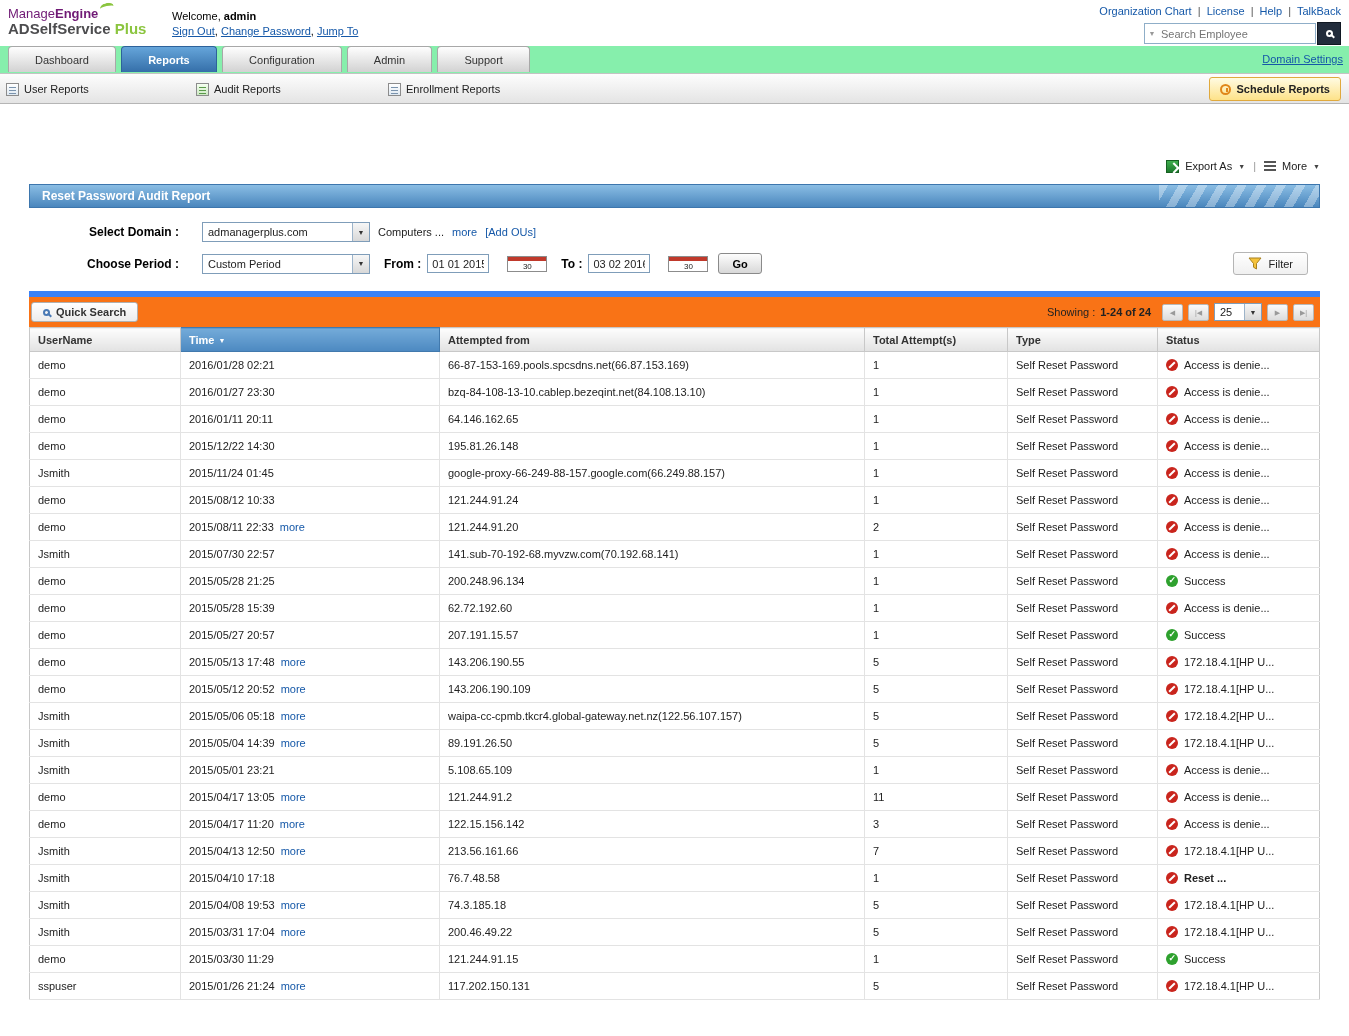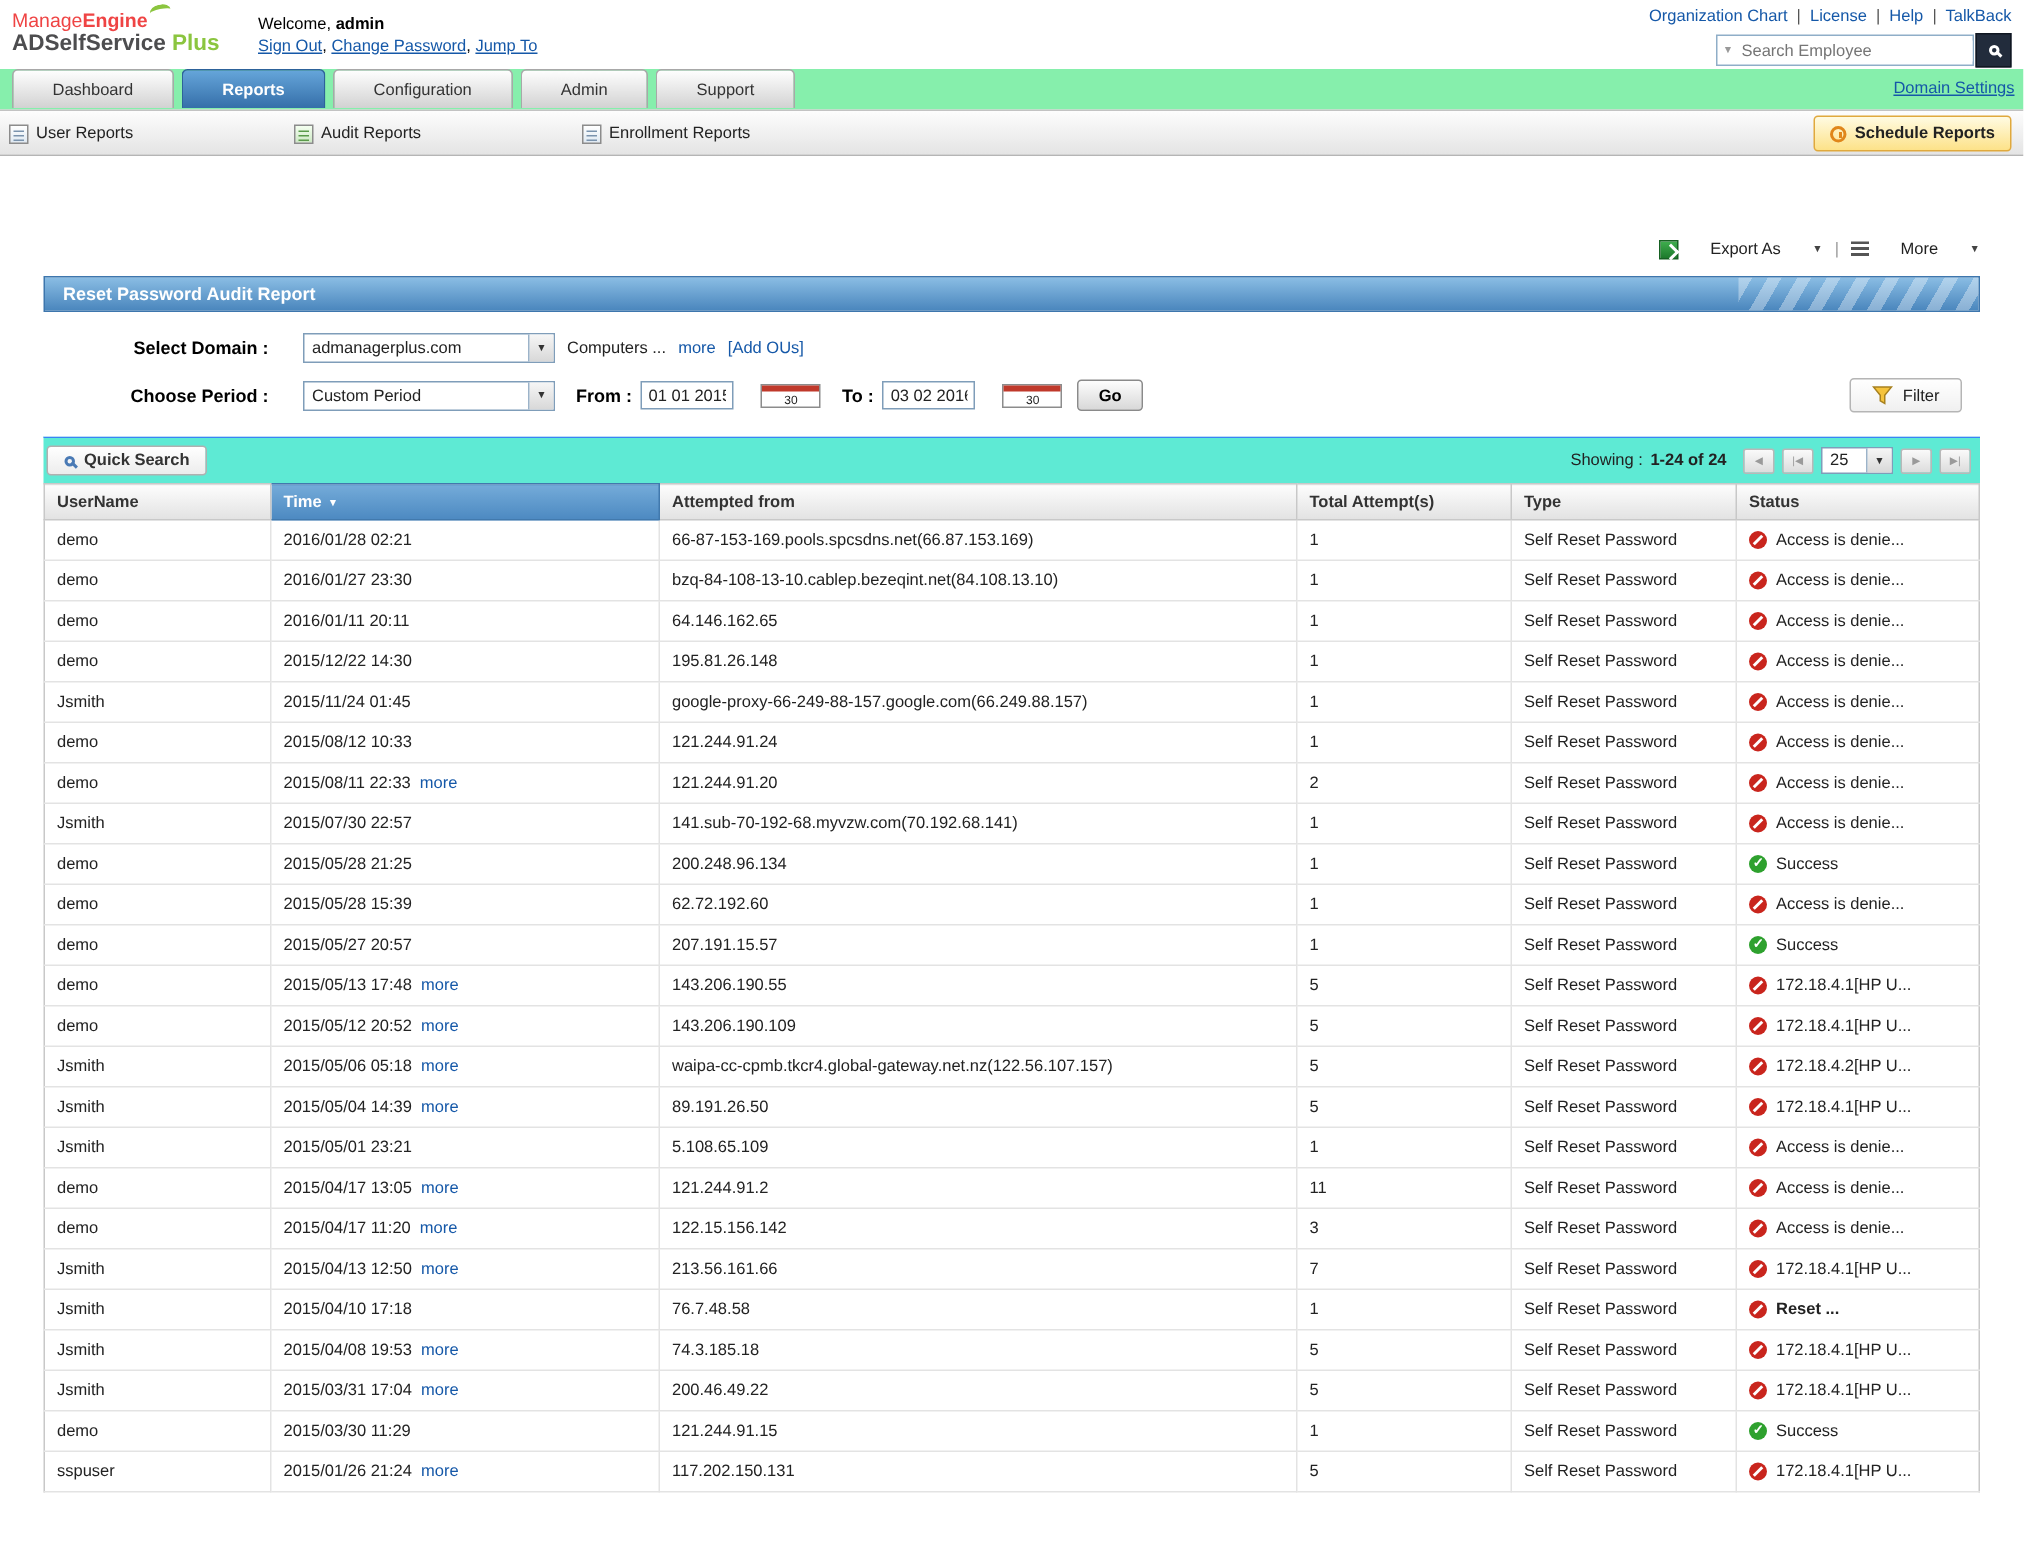--- a/index.html
+++ b/index.html
@@ -7,21 +7,21 @@
   body {
     width:1349px; min-height:1036px; background:#fff;
     font-family:"Liberation Sans", sans-serif; font-size:12px; color:#333;
   }
   a { color:#1558a8; text-decoration:none; cursor:pointer; }
   a.u { text-decoration:underline; }
 
   
   .top-header { position:relative; height:46px; background:#fff; }
   .logo { position:absolute; left:8px; top:3px; line-height:1.1; cursor:default; }
-  .logo-line1 { font-size:13px; color:#ef4444; }
+  .logo-line1 { font-size:13px; color:#701a75; }
   .logo-line1 .me-manage { font-weight:normal; }
   .logo-line1 .me-engine { font-weight:bold; }
   .leaf { display:inline-block; width:14px; height:9px; border-top:3px solid #8bc53f; border-radius:50% 50% 0 0; margin-left:2px; vertical-align:6px; transform:rotate(-12deg); }
   .logo-line2 { font-size:15px; font-weight:bold; color:#4d4d4f; }
   .logo-line2 .plus { color:#8bc53f; }
   .welcome-block { position:absolute; left:172px; top:10px; font-size:11px; color:#000; }
   .welcome-links { margin-top:3px; }
   .welcome-links a { text-decoration:underline; }
   .header-right { position:absolute; right:8px; top:5px; display:flex; flex-direction:column; align-items:flex-end; gap:5px; }
   .top-links { font-size:11px; }
@@ -51,21 +51,21 @@
   .mini-icon.green { background:linear-gradient(#f4fff0,#cde8c4); } .mini-icon.green:after { background:#5a9a4a; box-shadow:0 3px 0 #5a9a4a, 0 6px 0 #5a9a4a; }
   .schedule-btn { position:absolute; right:8px; top:3px; height:24px; display:flex; align-items:center; gap:5px;
                   padding:0 10px; background:linear-gradient(#fffbe2,#fde289); border:1px solid #e0a93d; border-radius:3px;
                   font-size:11px; font-weight:bold; color:#222; cursor:pointer; font-family:"Liberation Sans",sans-serif; }
   .clock-icon { width:11px; height:11px; border:2px solid #e0861a; border-radius:50%; position:relative; display:inline-block; }
   .clock-icon:after { content:""; position:absolute; left:4px; top:2px; width:1.5px; height:4px; background:#e0861a; }
 
   
   .content { margin:0 29px; }
   .toolbar { margin-top:52px; height:20px; display:flex; justify-content:flex-end; align-items:center; gap:8px; font-size:11px; color:#222; }
-  .tool-group { display:flex; align-items:center; gap:21px; cursor:pointer; }
+  .tool-group { display:flex; align-items:center; gap:6px; cursor:pointer; }
   .export-icon { width:13px; height:13px; background:linear-gradient(#3fae4e,#1d7a2c); border:1px solid #166022; display:inline-block; position:relative; }
   .export-icon:after { content:""; position:absolute; left:3px; top:3px; width:6px; height:6px; border-top:2px solid #fff; border-right:2px solid #fff; transform:rotate(45deg); }
   .list-icon { width:12px; height:10px; display:inline-block; background:repeating-linear-gradient(#555 0 2px, transparent 2px 4px); }
   .caret { font-size:7px; color:#444; }
   .tool-pipe { color:#999; }
 
   .panel-header { margin-top:8px; height:24px; line-height:22px; background:linear-gradient(#8abde4,#4a86bd);
                   border:1px solid #3d76ad; color:#fff; font-weight:bold; font-size:12px; padding-left:12px; position:relative; overflow:hidden; }
   .panel-header:after { content:""; position:absolute; right:0; top:0; bottom:0; width:160px;
                         background:repeating-linear-gradient(120deg, rgba(255,255,255,.35) 0 8px, rgba(255,255,255,0) 8px 17px); }
@@ -80,21 +80,21 @@
   .date-input { width:62px; height:19px; border:1px solid #7f9db9; font-size:11px; padding:0 4px; color:#222; font-family:"Liberation Sans",sans-serif; }
   .cal { width:40px; height:16px; border:1px solid #8c8c8c; background:#fff; display:inline-block; margin-left:18px; position:relative; cursor:pointer; }
   .cal-top { position:absolute; left:0; right:0; top:0; height:4px; background:#c0392b; display:block; }
   .cal-num { position:absolute; left:0; right:0; top:5px; text-align:center; font-size:8px; color:#222; }
   .go-btn { margin-left:10px; padding:2px 13px; height:21px; background:linear-gradient(#fdfdfd,#d8d8d8); border:1px solid #8a8a8a; border-radius:3px; font-size:11px; font-weight:bold; cursor:pointer; font-family:"Liberation Sans",sans-serif; }
   .computers-text { margin-left:8px; color:#222; }
   .computers-text a { margin-left:5px; }
   .filter-btn { position:absolute; right:12px; top:44px; display:flex; align-items:center; gap:7px; padding:4px 14px;
                 background:linear-gradient(#fff,#f0f0f0); border:1px solid #b5b5b5; border-radius:3px; font-size:11px; color:#222; cursor:pointer; font-family:"Liberation Sans",sans-serif; }
 
-  .quick-row { border-top:1px solid #3b82f6; padding:5px 2px; display:flex; justify-content:space-between; align-items:center; background:#5eead4; }
+  .quick-row { border-top:6px solid #3b82f6; padding:5px 2px; display:flex; justify-content:space-between; align-items:center; background:#f97316; }
   .quick-search-btn { display:flex; align-items:center; gap:6px; padding:3px 11px; background:linear-gradient(#fff,#ececec);
                       border:1px solid #b0b0b0; border-radius:3px; font-size:11px; font-weight:bold; color:#333; cursor:pointer; font-family:"Liberation Sans",sans-serif; }
   .paging { display:flex; align-items:center; gap:5px; font-size:11px; color:#222; margin-right:4px; }
   .paging .range { font-weight:bold; margin-right:6px; }
   .pg-btn { width:21px; height:17px; font-size:7px; line-height:1; color:#9a9a9a; background:linear-gradient(#fafafa,#dcdcdc);
             border:1px solid #b8b8b8; border-radius:2px; padding:0; cursor:default; font-family:"Liberation Sans",sans-serif; }
   .fake-select.small { width:48px; height:18px; }
 
   
   .report-table { width:100%; border-collapse:collapse; table-layout:fixed; font-size:11px; }

